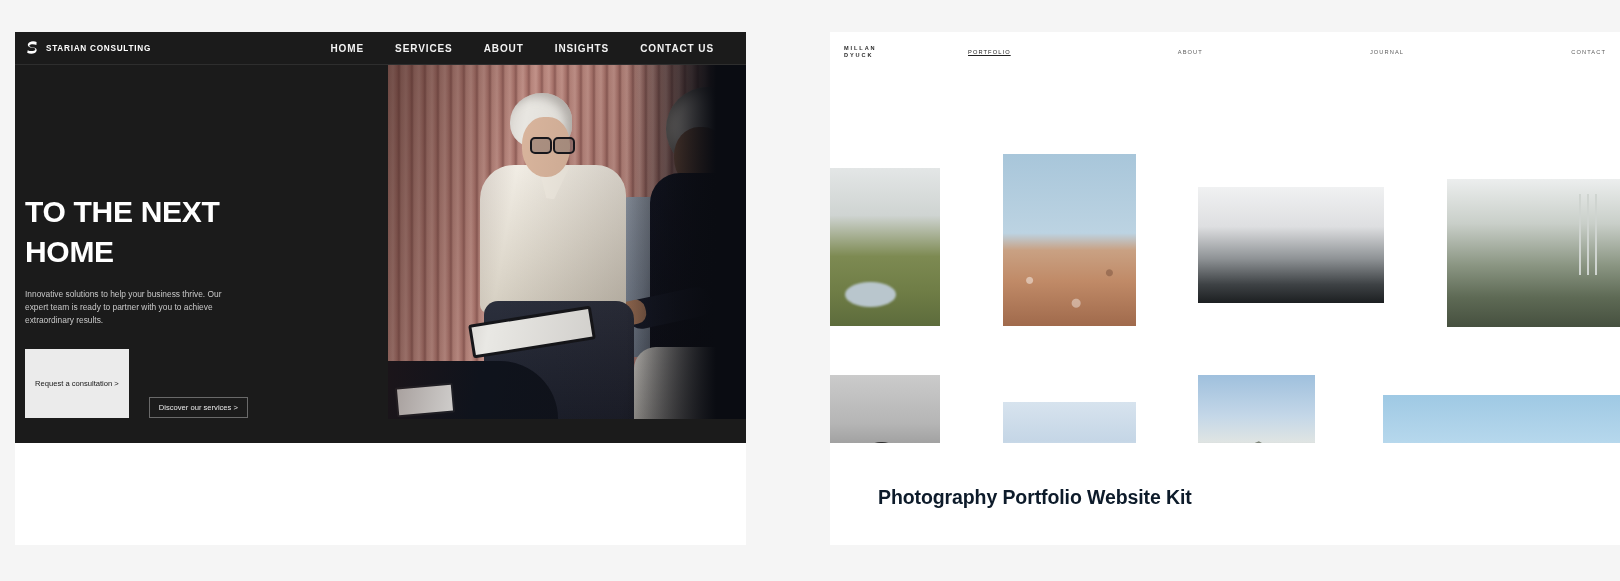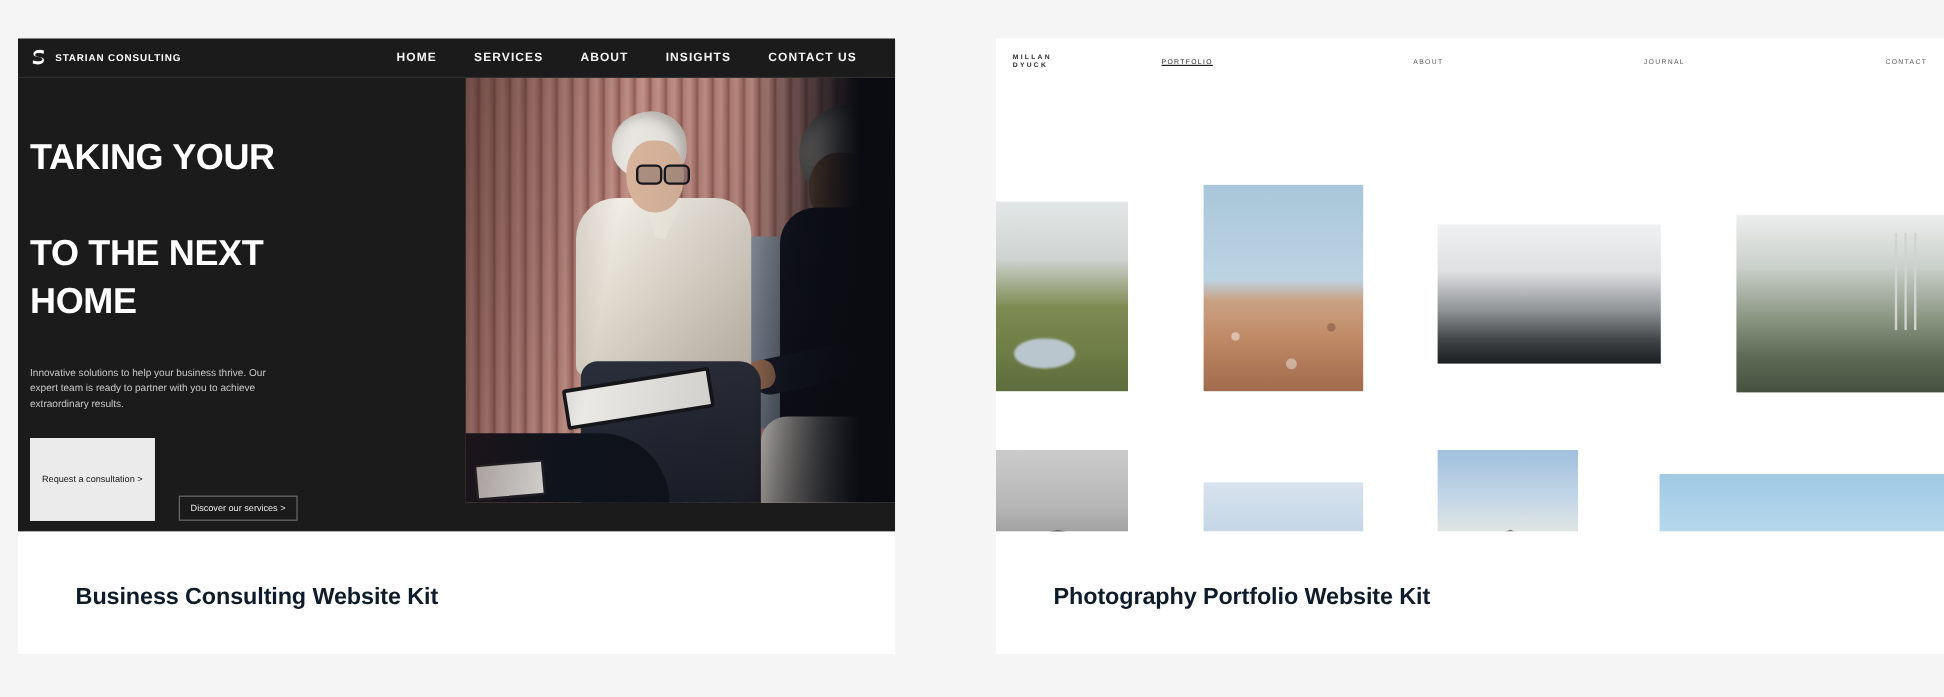--- a/index.html
+++ b/index.html
@@ -47,21 +47,21 @@
     letter-spacing: 0.9px; text-decoration: none; white-space: nowrap;
   }
 
   .biz-hero { position: absolute; top: 33px; left: 0; width: 731px; height: 378px; }
   .biz-hero-text { position: absolute; top: 47px; left: 10px; width: 360px; }
   .biz-title {
     color: #ffffff; font-size: 30px; line-height: 40px;
     font-weight: 700; letter-spacing: -0.3px;
   }
   .biz-sub {
-    margin-top: 32px; color: #c8c8c8; font-size: 8.4px;
+    margin-top: 16px; color: #c8c8c8; font-size: 8.4px;
     line-height: 13px; width: 212px;
   }
   .biz-btns { margin-top: 22px; display: flex; gap: 20px; }
   .biz-btn {
     font-size: 7.6px; padding: 5px 9px; white-space: nowrap;
     border: 1px solid #6a6a6a; cursor: pointer;
   }
   .biz-btn.primary { background: #ebebeb; color: #161616; border-color: #ebebeb; }
   .biz-btn.ghost { background: transparent; color: #e8e8e8; margin-top: 48px; }
 
@@ -282,38 +282,35 @@
           <div class="p1-glasses"></div>
           <div class="p1-tablet"></div>
           <div class="table-dark"></div>
           <div class="table-pad"></div>
           <div class="slat-shade"></div>
           <div class="photo-dark-right"></div>
         </div>
 
         <div class="biz-hero-text">
           <h1 class="biz-title">
-            <span>TAKING YOUR</span><br>
+            <br>
             <br>
             <span>TO THE NEXT</span><br>
             <span>HOME</span>
           </h1>
           <p class="biz-sub">Innovative solutions to help your business thrive. Our expert team is ready to partner with you to achieve extraordinary results.</p>
           <div class="biz-btns">
             <button class="biz-btn primary">Request a consultation &gt;</button>
             <button class="biz-btn ghost">Discover our services &gt;</button>
           </div>
         </div>
 
       </div>
     </div>
 
-    <div class="biz-caption-wrap">
-      <span class="kit-caption">Business Consulting Website Kit</span>
-    </div>
   </div>
 
   <div class="kit-card" id="card-photo">
     <div class="kit-preview" id="photo-preview">
 
       <div class="pg-nav">
         <div class="pg-brand">
           <div>MILLAN</div>
           <div>DYUCK</div>
         </div>

